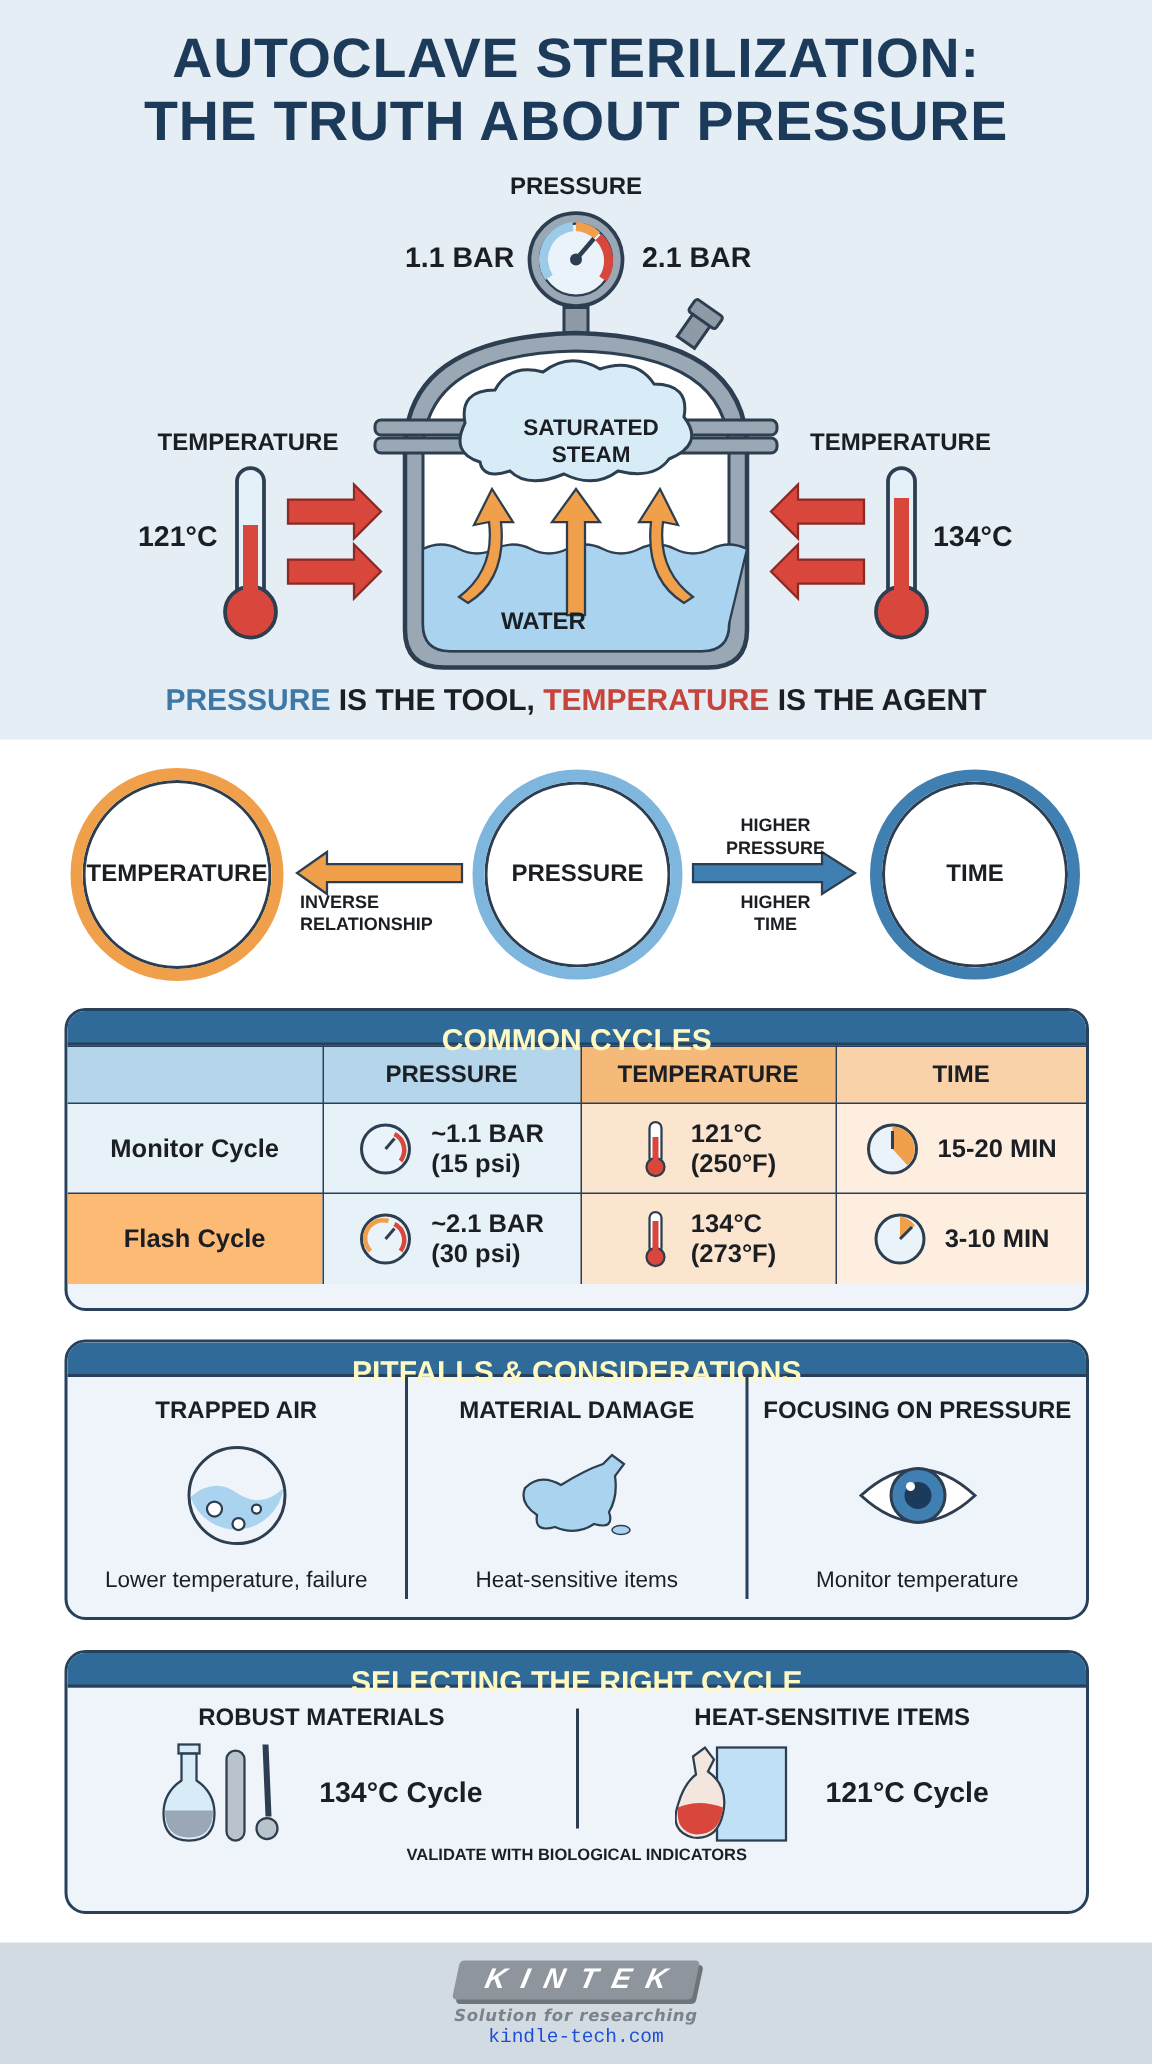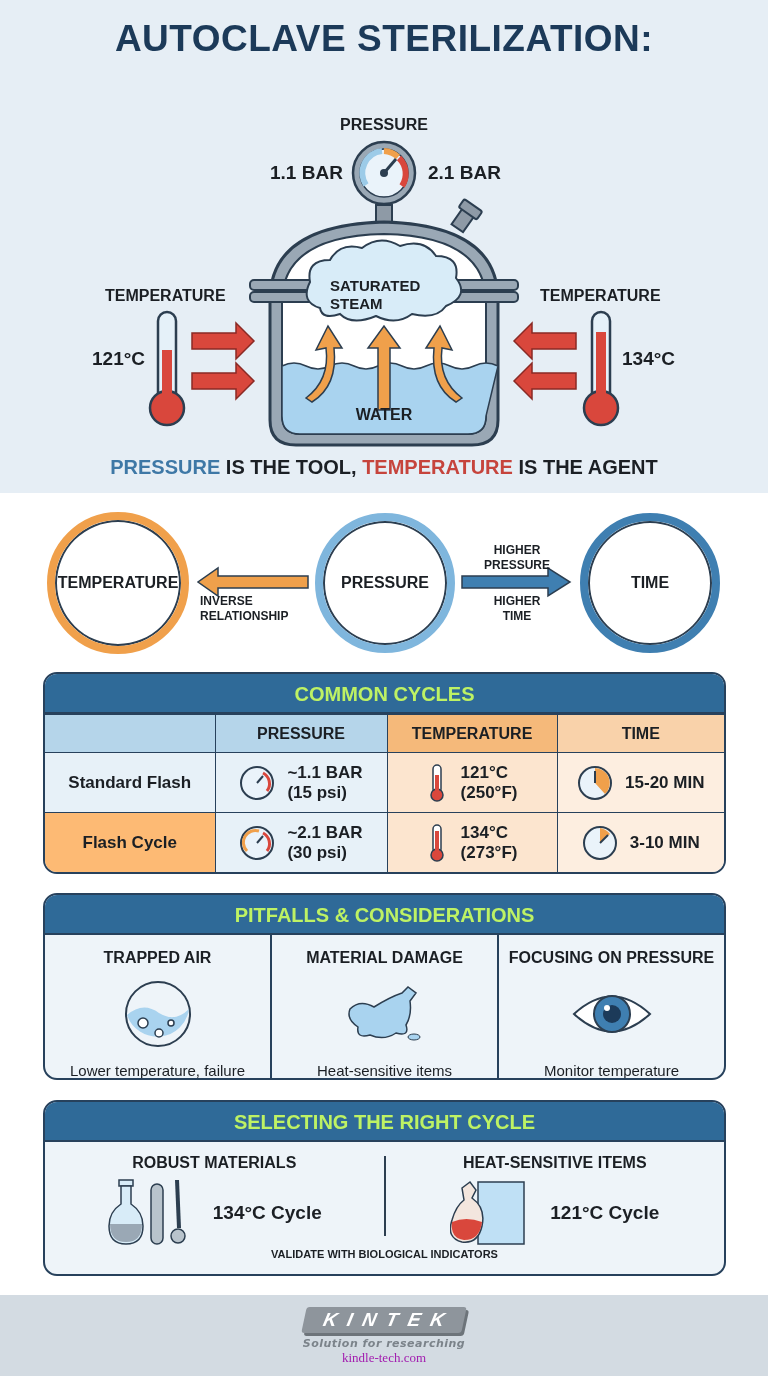--- a/index.html
+++ b/index.html
@@ -4,21 +4,21 @@
 <style>
 *{box-sizing:border-box;margin:0;padding:0}
 body{width:768px;height:1376px;font-family:"DejaVu Sans",sans-serif;background:#fff;color:#1b1f24;position:relative;overflow:hidden}
 .hero{position:absolute;left:0;top:0;width:768px;height:493px;background:#e6eef5}
 .title{position:absolute;left:0;top:18px;width:768px;text-align:center;font-family:"Liberation Sans",sans-serif;font-weight:900;font-size:37px;line-height:42px;color:#1c3a59;letter-spacing:0.5px}
 .lbl{position:absolute;font-family:"Liberation Sans",sans-serif;font-weight:700;color:#1b1f24;white-space:nowrap}
 .tagline{position:absolute;left:0;top:456px;width:768px;text-align:center;font-family:"Liberation Sans",sans-serif;font-weight:700;font-size:20px}
 .tagline .p{color:#3e78a6}.tagline .t{color:#c6443c}
 .circle{position:absolute;border-radius:50%;display:flex;align-items:center;justify-content:center;font-family:"Liberation Sans",sans-serif;font-weight:700;font-size:16px;background:#fff}
 .card{position:absolute;left:43px;width:683px;border:2px solid #27415c;border-radius:14px;overflow:hidden;background:#eef4f9}
-.card-head{background:#2f6a98;color:#bef264;text-align:center;font-family:"Liberation Sans",sans-serif;font-weight:700;font-size:20px;height:40px;line-height:40px;border-bottom:2px solid #27415c}
+.card-head{background:#2f6a98;color:#fef9c3;text-align:center;font-family:"Liberation Sans",sans-serif;font-weight:700;font-size:20px;height:23px;line-height:40px;border-bottom:2px solid #27415c}
 table{border-collapse:collapse;width:100%}
 td,th{border:1.5px solid #27415c;font-family:"Liberation Sans",sans-serif}
 th{height:38px;font-size:16px;font-weight:700}
 td{height:60px;font-size:17px;font-weight:700}
 .cell{display:flex;align-items:center;justify-content:center;gap:12px}
 .cell .v{line-height:20px;text-align:left}
 .pit{display:flex;height:148px}
 .pit>div{flex:1;position:relative;text-align:center}
 .pit>div+div{border-left:2px solid #27415c;}
 .pit h4{font-family:"Liberation Sans",sans-serif;font-size:16px;margin-top:14px}
@@ -28,20 +28,21 @@
 .sel>div{flex:1;text-align:center;position:relative}
 .footer{position:absolute;left:0;top:1295px;width:768px;height:81px;background:#d3dbe2;text-align:center}
 </style>
 </head>
 <body>
 
 <div class="hero"></div>
 
 <div class="title">
   <div>AUTOCLAVE STERILIZATION:</div>
+  <div>THE TRUTH ABOUT PRESSURE</div>
 </div>
 
 <div class="lbl" style="left:0;width:768px;text-align:center;top:116px;font-size:16px">PRESSURE</div>
 <div class="lbl" style="left:270px;top:162px;font-size:19px">1.1 BAR</div>
 <div class="lbl" style="left:428px;top:162px;font-size:19px">2.1 BAR</div>
 
 <svg style="position:absolute;left:0;top:130px" width="768" height="330">
 
   <g>
     <rect x="376" y="75" width="16" height="18" fill="#8e9aa6" stroke="#2c3e50" stroke-width="2"></rect>
@@ -86,25 +87,25 @@
     <circle cx="167" cy="278" r="17" fill="#d9473c" stroke="#2c3e50" stroke-width="2.5"></circle>
     <rect x="162" y="220" width="10" height="60" fill="#d9473c"></rect>
   </g>
   <g>
     <rect x="592" y="182" width="18" height="90" rx="9" fill="#e5f1f9" stroke="#2c3e50" stroke-width="2.5"></rect>
     <circle cx="601" cy="278" r="17" fill="#d9473c" stroke="#2c3e50" stroke-width="2.5"></circle>
     <rect x="596" y="202" width="10" height="78" fill="#d9473c"></rect>
   </g>
 </svg>
 
-<div class="lbl" style="left:330px;width:100px;text-align:left;top:277px;font-size:15px;line-height:18px">
+<div class="lbl" style="left:344px;width:100px;text-align:center;top:277px;font-size:15px;line-height:18px">
   <div>SATURATED</div>
   <div>STEAM</div>
 </div>
-<div class="lbl" style="left:334px;width:100px;text-align:center;top:406px;font-size:16px">WATER</div>
+<div class="lbl" style="left:334px;width:100px;top:406px;font-size:16px">WATER</div>
 <div class="lbl" style="left:105px;top:287px;font-size:16px">TEMPERATURE</div>
 <div class="lbl" style="left:92px;top:348px;font-size:19px">121°C</div>
 <div class="lbl" style="left:540px;top:287px;font-size:16px">TEMPERATURE</div>
 <div class="lbl" style="left:622px;top:348px;font-size:19px">134°C</div>
 
 <div class="tagline"><span class="p">PRESSURE</span><span> IS THE TOOL, </span><span class="t">TEMPERATURE</span><span> IS THE AGENT</span></div>
 
 <div class="circle" style="left:47px;top:512px;width:142px;height:142px;border:8px solid #f0a04b;box-shadow:0 0 0 2px #2c3e50 inset">TEMPERATURE</div>
 <div class="circle" style="left:315px;top:513px;width:140px;height:140px;border:8px solid #7fb6dd;box-shadow:0 0 0 2px #2c3e50 inset">PRESSURE</div>
 <div class="circle" style="left:580px;top:513px;width:140px;height:140px;border:8px solid #3f7fb1;box-shadow:0 0 0 2px #2c3e50 inset">TIME</div>
@@ -129,21 +130,21 @@
   <div class="card-head">COMMON CYCLES</div>
   <table>
     <tbody>
         <tr>
       <th style="width:170px;background:#b5d5ea;border-left:none"></th>
       <th style="width:172px;background:#b5d5ea">PRESSURE</th>
       <th style="width:170px;background:#f5b97a">TEMPERATURE</th>
       <th style="background:#f9d2aa;border-right:none">TIME</th>
     </tr>
     <tr>
-      <td style="background:#e7f1f8;text-align:center;border-left:none">Standard Flash</td>
+      <td style="background:#e7f1f8;text-align:center;border-left:none">Monitor Cycle</td>
       <td style="background:#e7f1f8">
             <div class="cell">
         <svg width="36" height="36">
                 <circle cx="18" cy="18" r="16" fill="#eaf3fa" stroke="#2c3e50" stroke-width="2"></circle>
                 <path d="M24 8 A12 12 0 0 1 28 26" stroke="#d9473c" stroke-width="3" fill="none"></path>
                 <line x1="18" y1="18" x2="24" y2="11" stroke="#2c3e50" stroke-width="2"></line>
               </svg>
         <div class="v">
                 <div>~1.1 BAR</div>
                 <div>(15 psi)</div>
@@ -284,14 +285,14 @@
     </div>
   </div>
   <div class="lbl" style="position:static;text-align:center;font-size:11px;margin-top:-4px">VALIDATE WITH BIOLOGICAL INDICATORS</div>
 </div>
 
 <div class="footer">
   <div style="margin:12px auto 0;width:160px;height:26px;background:#8e959c;transform:skewX(-12deg);border-radius:3px;box-shadow:3px 3px 0 #6d747a">
     <div style="transform:skewX(0deg);color:#fff;font-family:'Liberation Sans',sans-serif;font-weight:700;font-style:italic;font-size:19px;letter-spacing:10px;line-height:26px;padding-left:10px">KINTEK</div>
   </div>
   <div style="font-family:'DejaVu Sans',sans-serif;font-style:italic;font-weight:700;font-size:11px;color:#7b838a;margin-top:4px;letter-spacing:0.5px">Solution for researching</div>
-  <div style="font-family:Liberation Serif, serif;font-size:13px;color:#a21caf">kindle-tech.com</div>
+  <div style="font-family:Liberation Mono, monospace;font-size:13px;color:#1d4ed8">kindle-tech.com</div>
 </div>
 
 </body></html>

